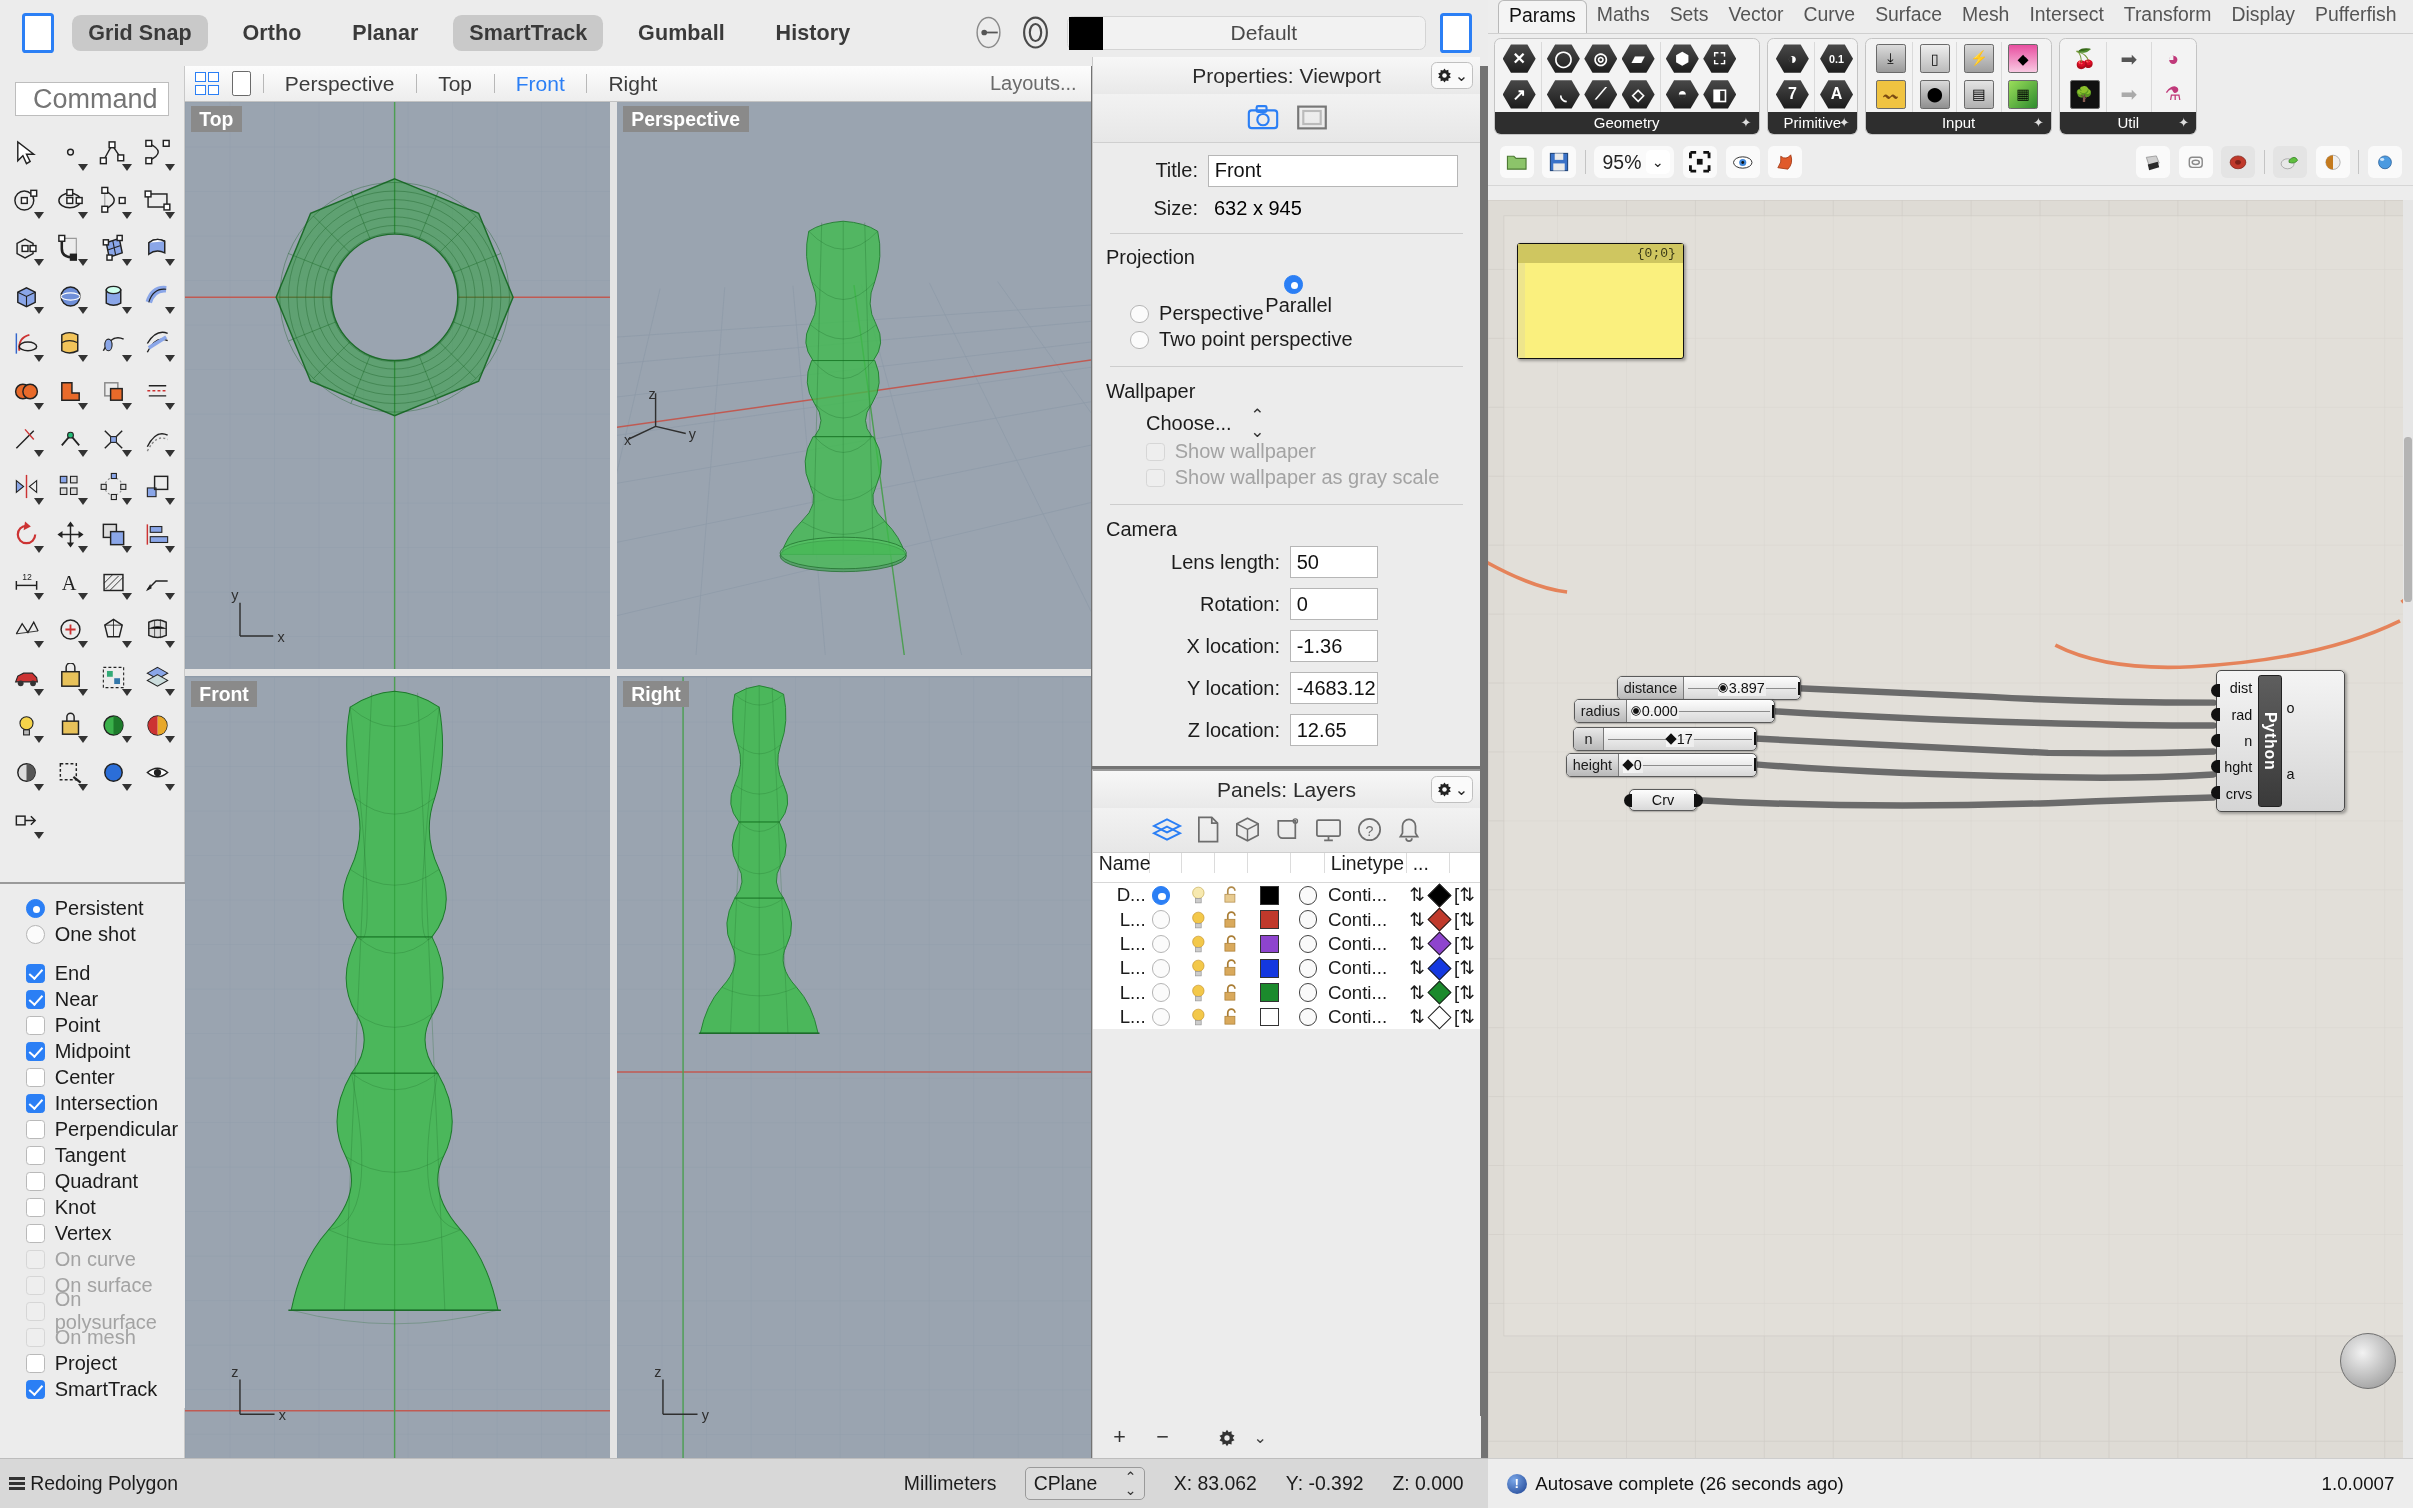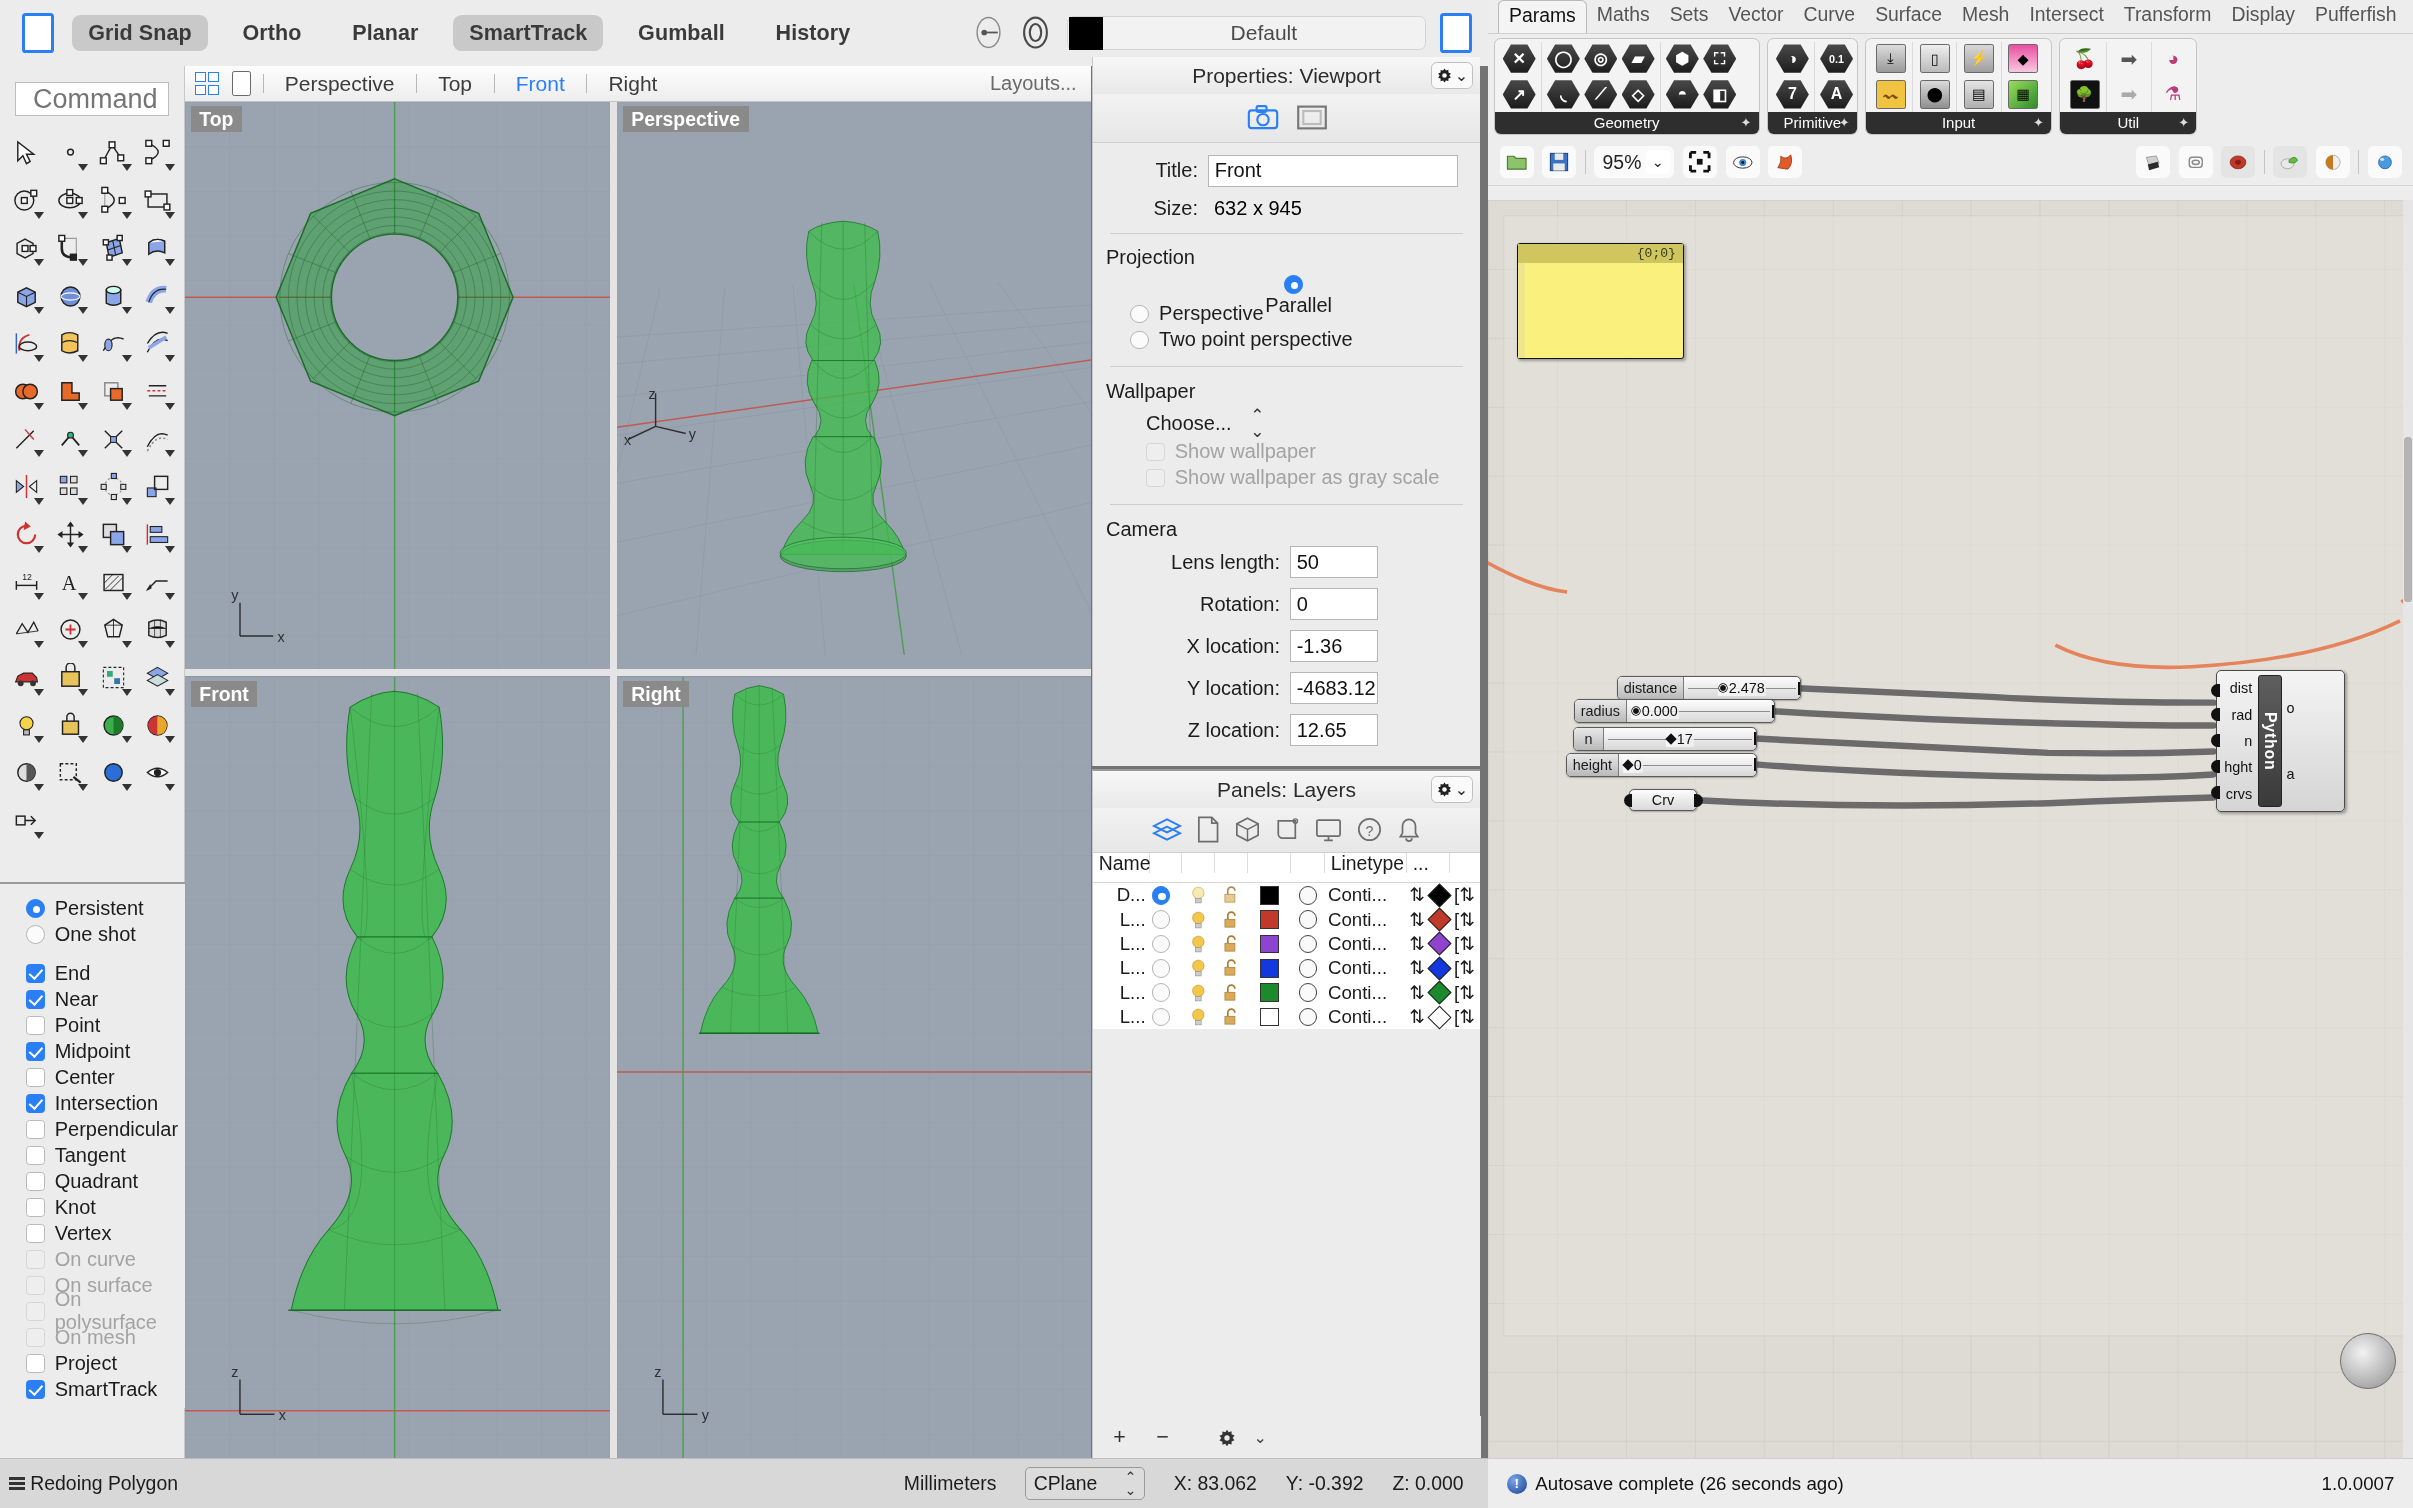--- a/index.html
+++ b/index.html
@@ -1584,21 +1584,21 @@
       <div class="pbar"></div>
       <div style="position:absolute;left:8.6px;top:20px;right:1.4px;bottom:1.4px;font-size:13px;color:#333;"></div>
     </div>
 
     <div class="sliderN" style="left:129px;top:476px;width:184px;">
       <div class="nm">distance</div>
       <div class="trk">
         <div class="ticks"></div>
         <span class="val">
               <span class="knobC"></span>
-              <span>2.478</span>
+              <span>3.897</span>
             </span>
       </div>
       <span class="port" style="right:-6.5px;top:5px;"></span>
     </div>
 
     <div class="sliderN" style="left:86px;top:499px;width:201px;">
       <div class="nm">radius</div>
       <div class="trk" style="justify-content:flex-start;padding-left:4.3px;">
         <div class="ticks"></div>
         <span class="val">

